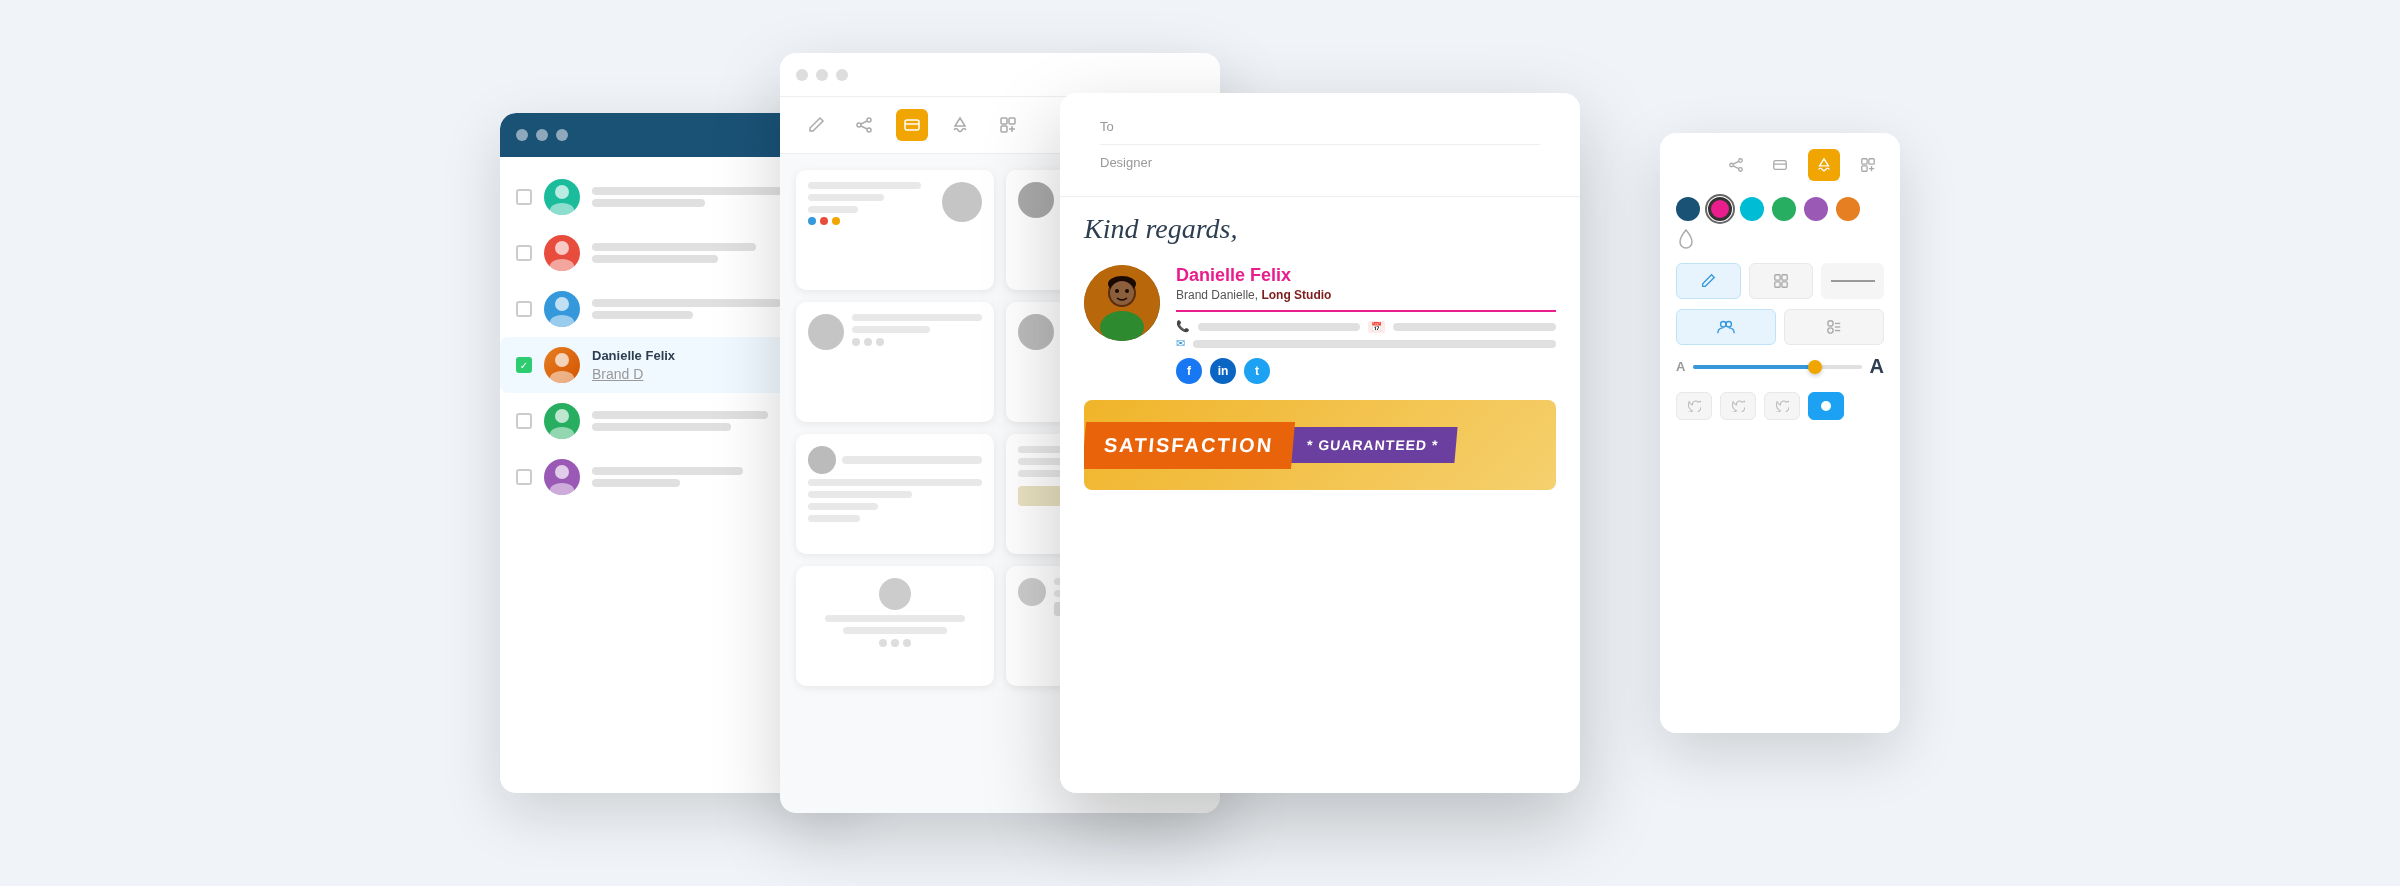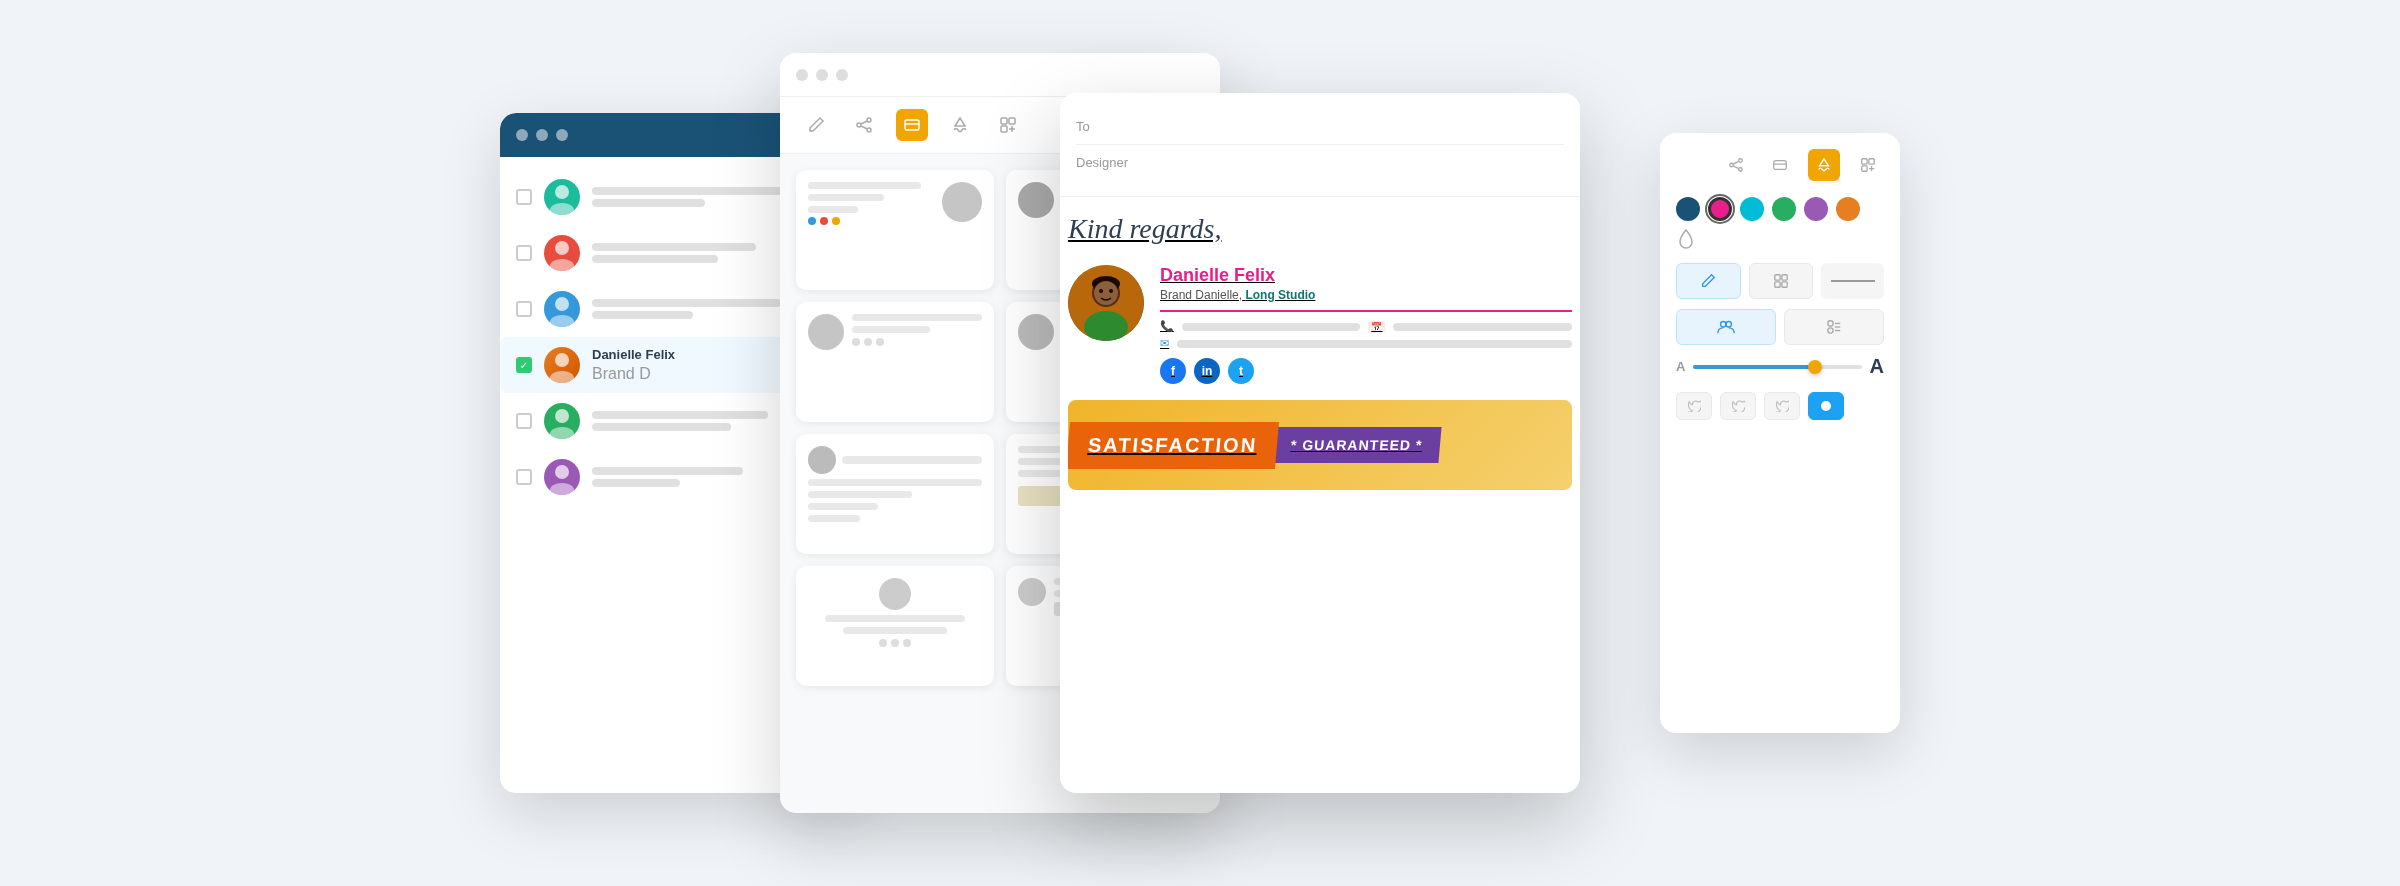--- a/index.html
+++ b/index.html
@@ -110,22 +110,23 @@
 
     .contact-detail-sm {
       height: 8px;
       background: #e0e0e0;
       border-radius: 4px;
       width: 45%;
       margin-top: 3px;
     }
 
     .contact-role {
-      font-size: 16px;
+      font-size: 14px;
       color: #999;
+      text-decoration: underline;
     }
 
     
     .window-middle {
       position: absolute;
       left: 280px;
       top: 0;
       width: 440px;
       height: 760px;
       background: #f8f9fa;
@@ -263,21 +264,21 @@
       width: 520px;
       height: 700px;
       background: #fff;
       border-radius: 16px;
       box-shadow: 0 30px 80px rgba(0,0,0,0.22);
       overflow: hidden;
       z-index: 3;
     }
 
     .email-header {
-      padding: 16px 16px;
+      padding: 16px 40px;
       border-bottom: 1px solid #eee;
     }
 
     .email-field {
       padding: 10px 0;
       border-bottom: 1px solid #eee;
       display: flex;
       align-items: center;
       gap: 8px;
     }
@@ -288,22 +289,21 @@
       width: 55px;
     }
 
     .email-field-input {
       flex: 1;
       font-size: 13px;
       color: #333;
     }
 
     .email-body {
-      padding: 16px 8px;
-      text-decoration: underline;
+      padding: 16px 24px;
     }
 
     .kind-regards {
       font-family: 'Georgia', 'Times New Roman', cursive;
       font-size: 28px;
       color: #2c3e50;
       margin-bottom: 20px;
       font-style: italic;
     }
 
@@ -326,21 +326,21 @@
     }
 
     .sig-title {
       font-size: 12px;
       color: #555;
       margin-bottom: 8px;
     }
 
     .sig-title strong {
       font-weight: 600;
-      color: #0f766e;
+      color: #7f1d1d;
     }
 
     .sig-divider {
       height: 2px;
       background: #e91e8c;
       margin-bottom: 8px;
     }
 
     .sig-contacts {
       display: flex;

